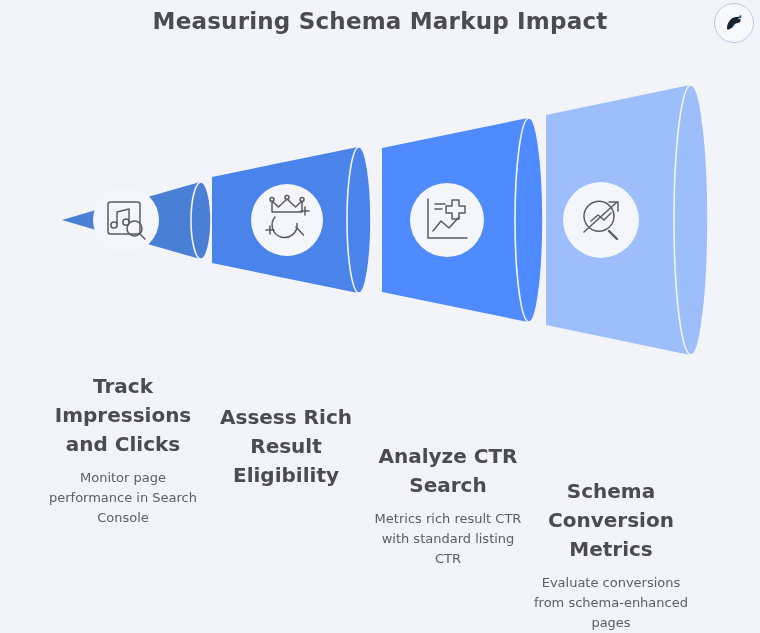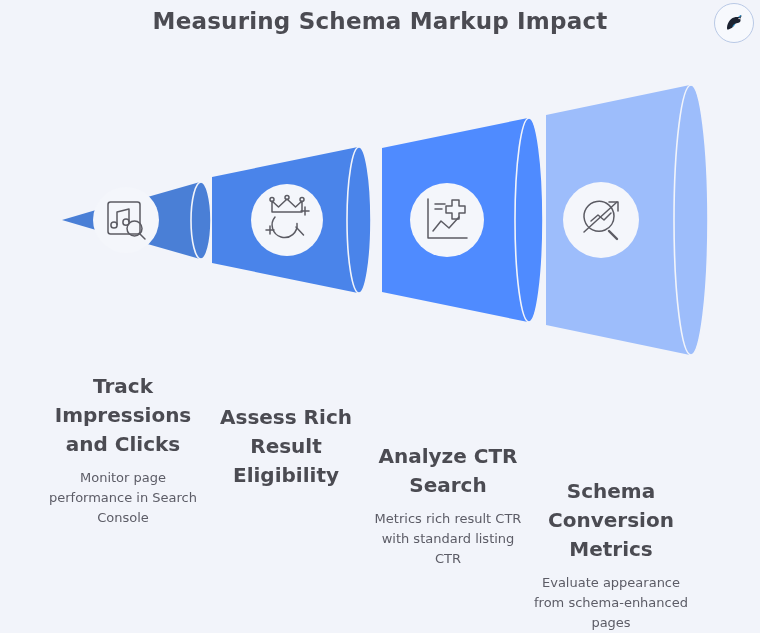--- a/index.html
+++ b/index.html
@@ -185,16 +185,16 @@
     <div class="step-title">Assess Rich Result Eligibility</div>
   </div>
 
   <div class="step-label lbl-2">
     <div class="step-title">Analyze CTR Search</div>
     <div class="step-desc">Metrics rich result CTR with standard listing CTR</div>
   </div>
 
   <div class="step-label lbl-3">
     <div class="step-title">Schema Conversion Metrics</div>
-    <div class="step-desc">Evaluate appearance from schema-enhanced pages</div>
+    <div class="step-desc">Evaluate conversions from schema-enhanced pages</div>
   </div>
 
 </div>
 
 </body></html>

